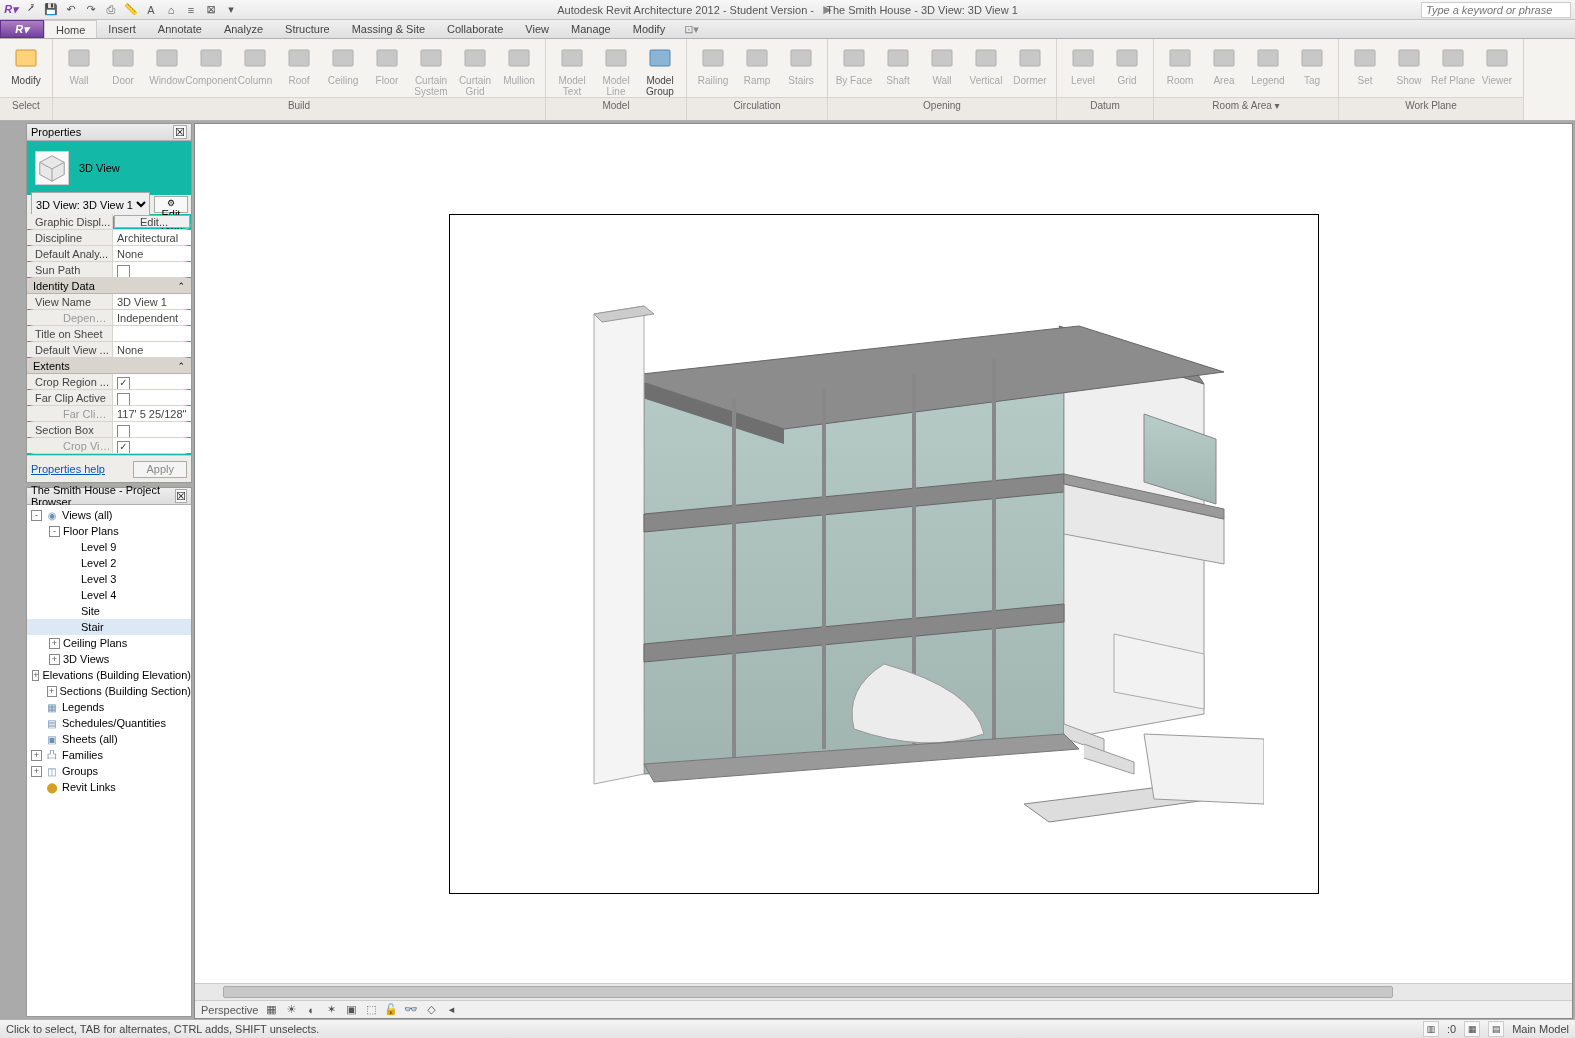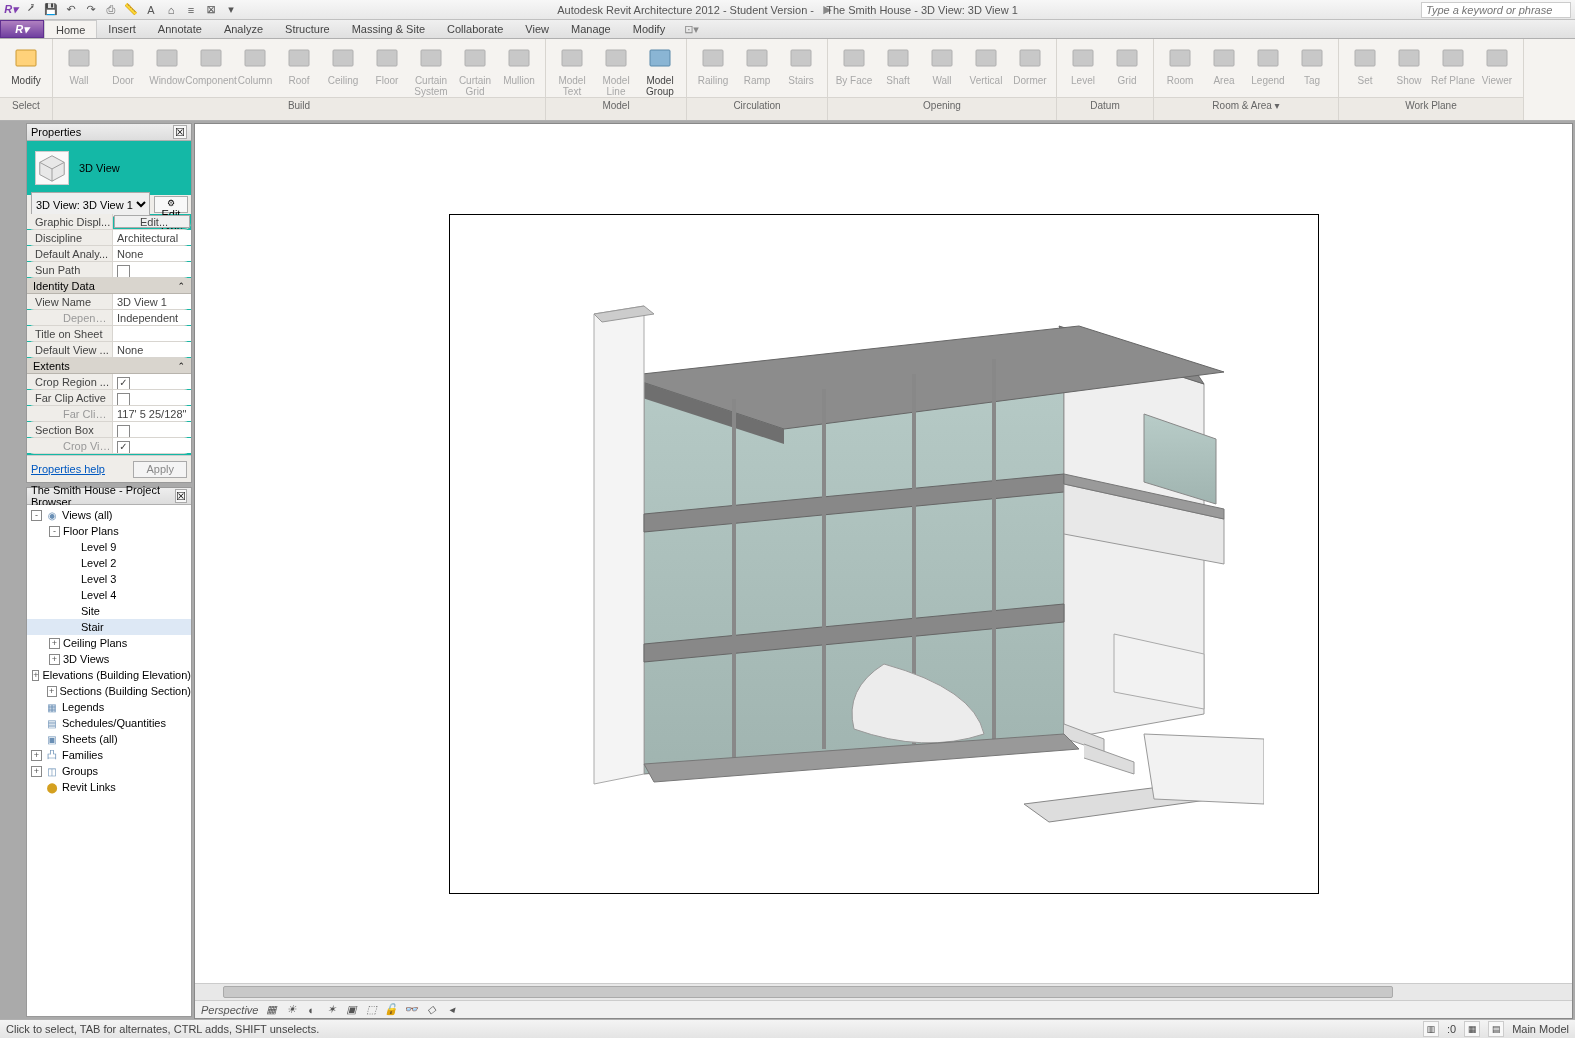--- a/index.html
+++ b/index.html
@@ -50,21 +50,21 @@
 .tree { flex:1; background:#fff; overflow:auto; padding:2px 0; }
 .tree-item { height:16px; display:flex; align-items:center; padding-left:4px; cursor:pointer; white-space:nowrap; }
 .tree-item.sel { background:#dde8f5; }
 .tree-tw { width:11px; height:11px; border:1px solid #888; font-size:9px; line-height:9px; text-align:center; margin-right:3px; color:#555; }
 .tree-sp { display:inline-block; }
 .tree-ico { width:14px; height:13px; margin-right:3px; display:inline-flex; align-items:center; justify-content:center; font-size:10px; }
 .viewport { flex:1; background:#fff; margin:2px 2px 0 0; border:1px solid #888; position:relative; display:flex; flex-direction:column; }
 .canvas { flex:1; background:#fff; display:flex; align-items:center; justify-content:center; }
 .canvas-inner { width:870px; height:680px; border:1px solid #000; display:flex; align-items:center; justify-content:center; background:#fff; }
 .bldg-svg { width:760px; height:620px; }
-.view-ctrl { height:18px; background:#f0f0f0; border-top:1px solid #ccc; display:flex; align-items:center; padding:0 6px; gap:6px; font-size:10px; color:#555;font-style:italic; }
+.view-ctrl { height:18px; background:#f0f0f0; border-top:1px solid #ccc; display:flex; align-items:center; padding:0 6px; gap:6px; font-size:10px; color:#555; }
 .view-ctrl .vc-ico { width:14px; height:14px; cursor:pointer; display:flex; align-items:center; justify-content:center; }
 .statusbar { height:19px; background:linear-gradient(#f4f4f4,#e4e4e4); border-top:1px solid #b0b0b0; display:flex; align-items:center; padding:0 6px; font-size:11px; color:#444; }
 .statusbar .sb-right { margin-left:auto; display:flex; align-items:center; gap:8px; }
 .sb-ico { width:16px; height:16px; border:1px solid #ccc; background:#f8f8f8; cursor:pointer; display:flex; align-items:center; justify-content:center; font-size:9px; }
 .scrollbar-h { height:17px; background:#e8e8e8; border-top:1px solid #ccc; position:relative; }
 .scrollbar-h .thumb { position:absolute; left:2%; width:85%; top:2px; bottom:2px; background:#c8c8c8; border:1px solid #aaa; border-radius:2px; }
 </style>
 </head>
 <body>
 

